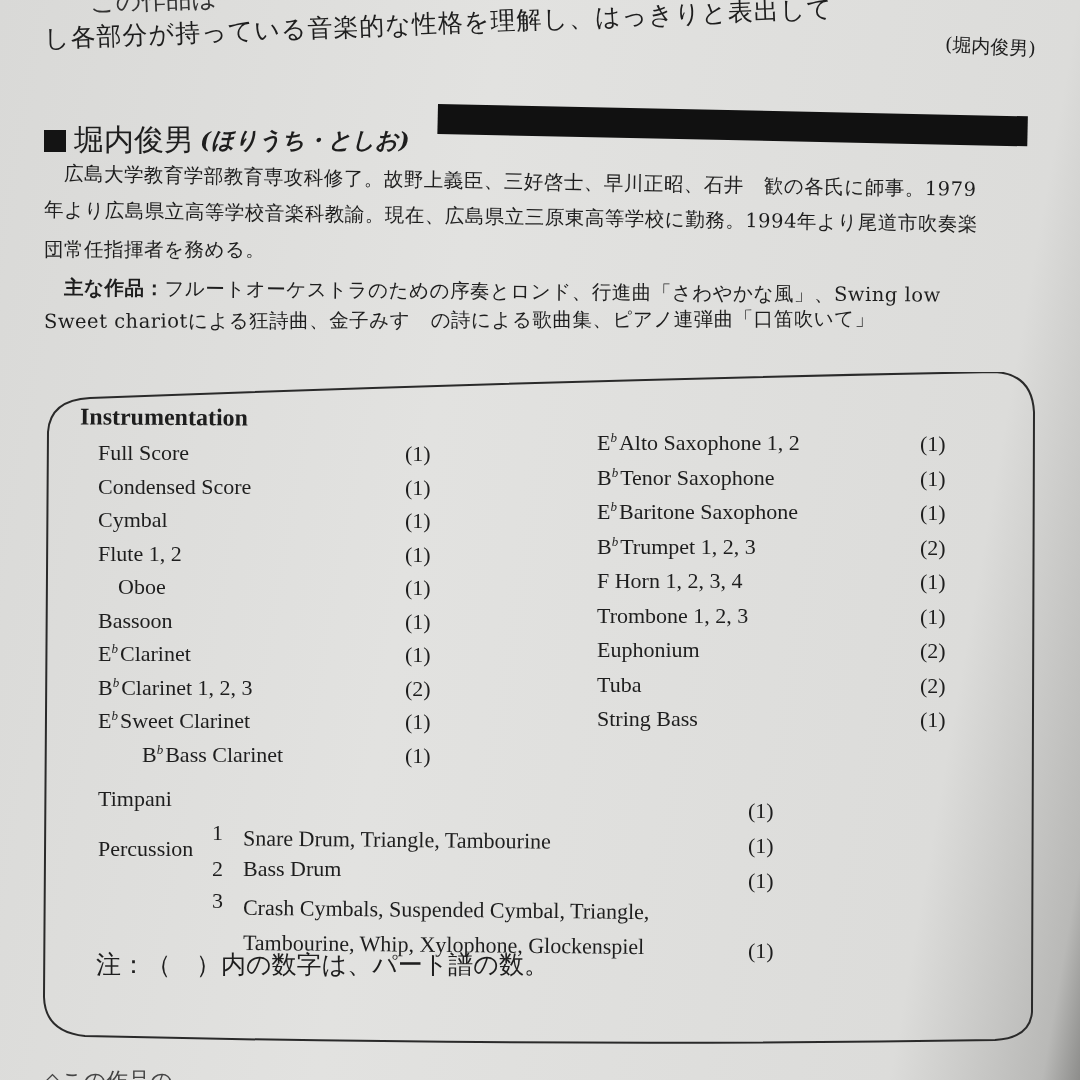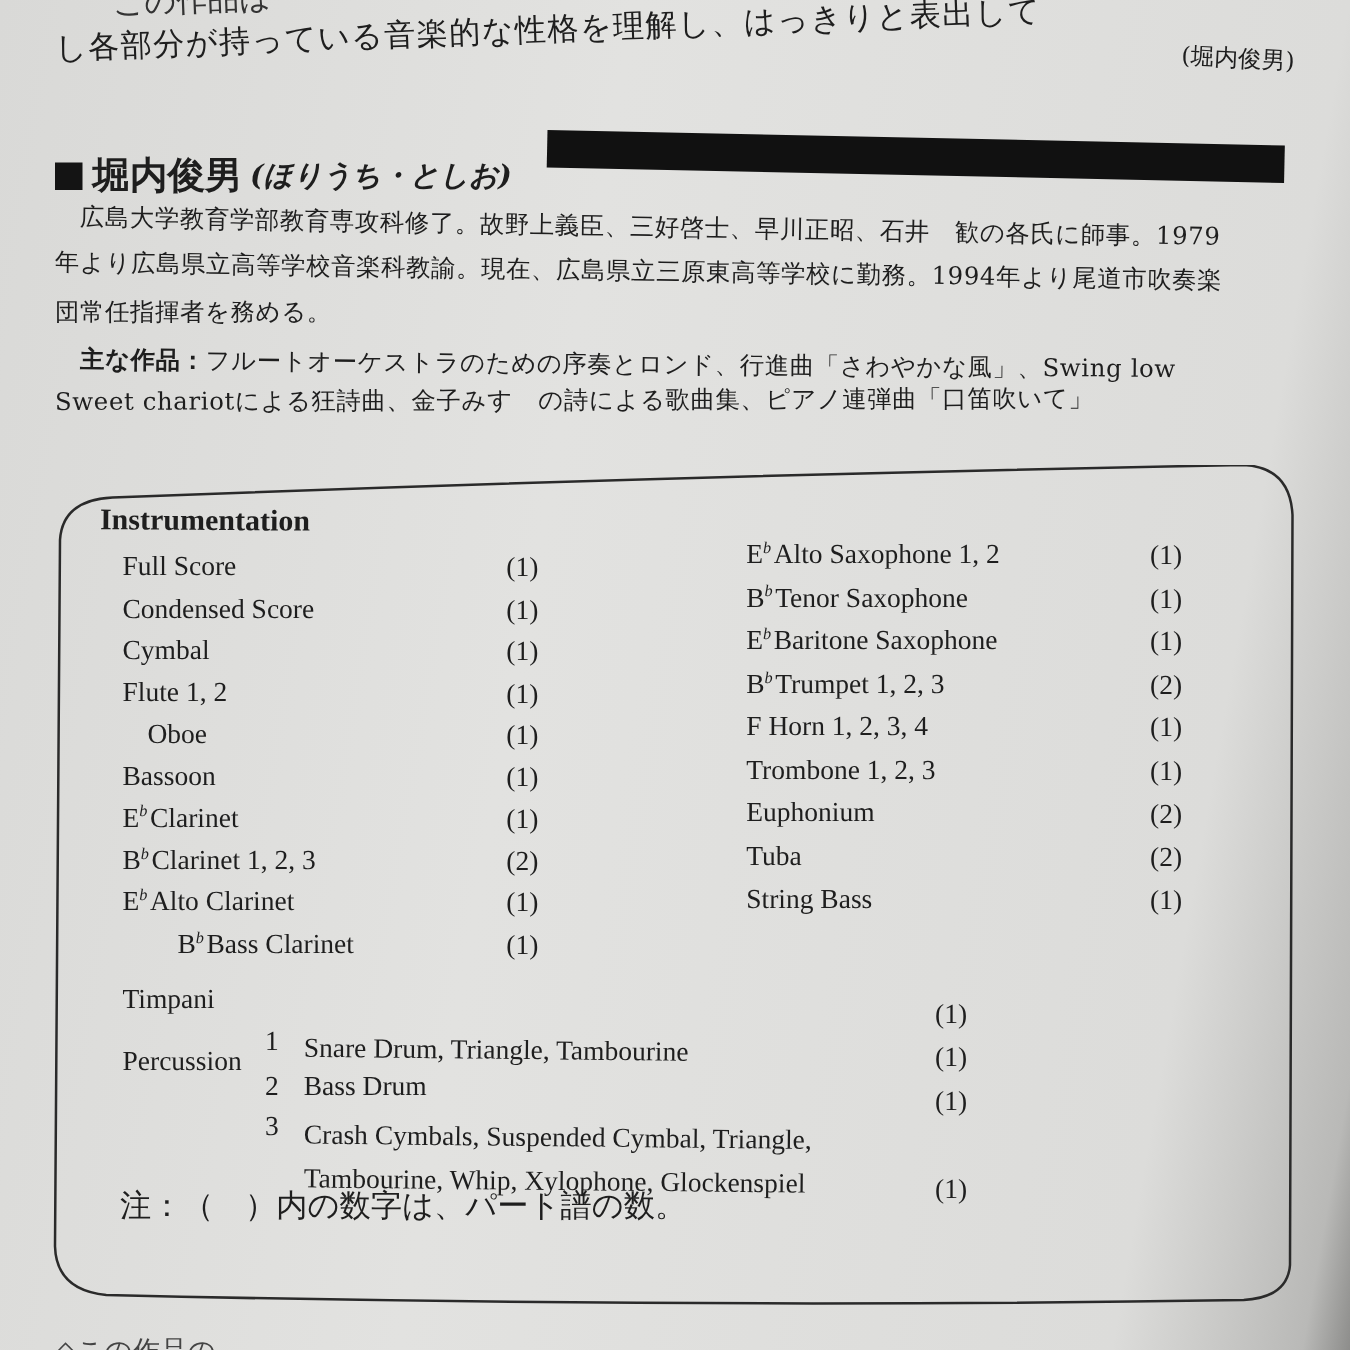--- a/index.html
+++ b/index.html
@@ -9,21 +9,21 @@
       font-family: "Liberation Serif", "DejaVu Serif", serif;
       color: #1e1e1e;
     }
     .abs { position: absolute; white-space: nowrap; }
     .jp { font-family: "DejaVu Serif", "Liberation Serif", serif; }
     .top-line { left: 44px; top: 22px; font-size: 25px; transform: rotate(-2.2deg); transform-origin: left center; letter-spacing: 1px; }
     .top-cut { left: 90px; top: -14px; font-size: 25px; transform: rotate(-2.2deg); transform-origin: left center; }
     .author-sig { left: 945px; top: 34px; font-size: 19px; transform: rotate(3deg); }
     .heading-wrap { left: 44px; top: 120px; }
     .heading-square { display:inline-block; width: 22px; height: 22px; background:#141414; vertical-align: middle; margin-right: 8px; }
-    .heading-name { font-size: 30px; font-weight: bold; vertical-align: middle; }
+    .heading-name { font-size: 30px; font-weight: normal; vertical-align: middle; }
     .heading-kana { font-size: 23px; font-weight: bold; vertical-align: middle; margin-left: 6px; font-style: italic; }
     .heading-bar { left: 438px; top: 104px; width: 590px; height: 30px; background: #111; transform: rotate(1.2deg); transform-origin: left top; }
     .bio { font-size: 19.5px; letter-spacing: 0.5px; transform-origin: left center; }
     .bio1 { left: 64px; top: 160px; transform: rotate(1deg); }
     .bio2 { left: 44px; top: 196px; transform: rotate(0.9deg); }
     .bio3 { left: 44px; top: 236px; }
     .works1 { left: 64px; top: 274px; transform: rotate(0.5deg); }
     .works2 { left: 44px; top: 308px; transform: rotate(-0.2deg); }
     .works-label { font-weight: bold; }
     .frame {
@@ -73,21 +73,21 @@
     <div class="row" style="left: 98px; top: 540.5px;"><span>Flute 1, 2</span></div>
     <div class="count" style="left: 405px; top: 541.5px;">(1)</div>
     <div class="row" style="left: 98px; top: 574px; margin-left: 20px;"><span>Oboe</span></div>
     <div class="count" style="left: 405px; top: 575px;">(1)</div>
     <div class="row" style="left: 98px; top: 607.5px;"><span>Bassoon</span></div>
     <div class="count" style="left: 405px; top: 608.5px;">(1)</div>
     <div class="row" style="left: 98px; top: 641px;"><span>E</span><span class="flat">b</span><span>Clarinet</span></div>
     <div class="count" style="left: 405px; top: 642px;">(1)</div>
     <div class="row" style="left: 98px; top: 674.5px;"><span>B</span><span class="flat">b</span><span>Clarinet 1, 2, 3</span></div>
     <div class="count" style="left: 405px; top: 675.5px;">(2)</div>
-    <div class="row" style="left: 98px; top: 708px;"><span>E</span><span class="flat">b</span><span>Alto Clarinet</span></div>
+    <div class="row" style="left: 98px; top: 708px;"><span>E</span><span class="flat">b</span><span>Sweet Clarinet</span></div>
     <div class="count" style="left: 405px; top: 709px;">(1)</div>
     <div class="row" style="left: 98px; top: 741.5px; margin-left: 44px;"><span>B</span><span class="flat">b</span><span>Bass Clarinet</span></div>
     <div class="count" style="left: 405px; top: 742.5px;">(1)</div>
   </div>
 <div id="right-col">
     <div class="row" style="left: 597px; top: 430px;"><span>E</span><span class="flat">b</span><span>Alto Saxophone 1, 2</span></div>
     <div class="count" style="left: 920px; top: 431px;">(1)</div>
     <div class="row" style="left: 597px; top: 464.5px;"><span>B</span><span class="flat">b</span><span>Tenor Saxophone</span></div>
     <div class="count" style="left: 920px; top: 465.5px;">(1)</div>
     <div class="row" style="left: 597px; top: 499px;"><span>E</span><span class="flat">b</span><span>Baritone Saxophone</span></div>

